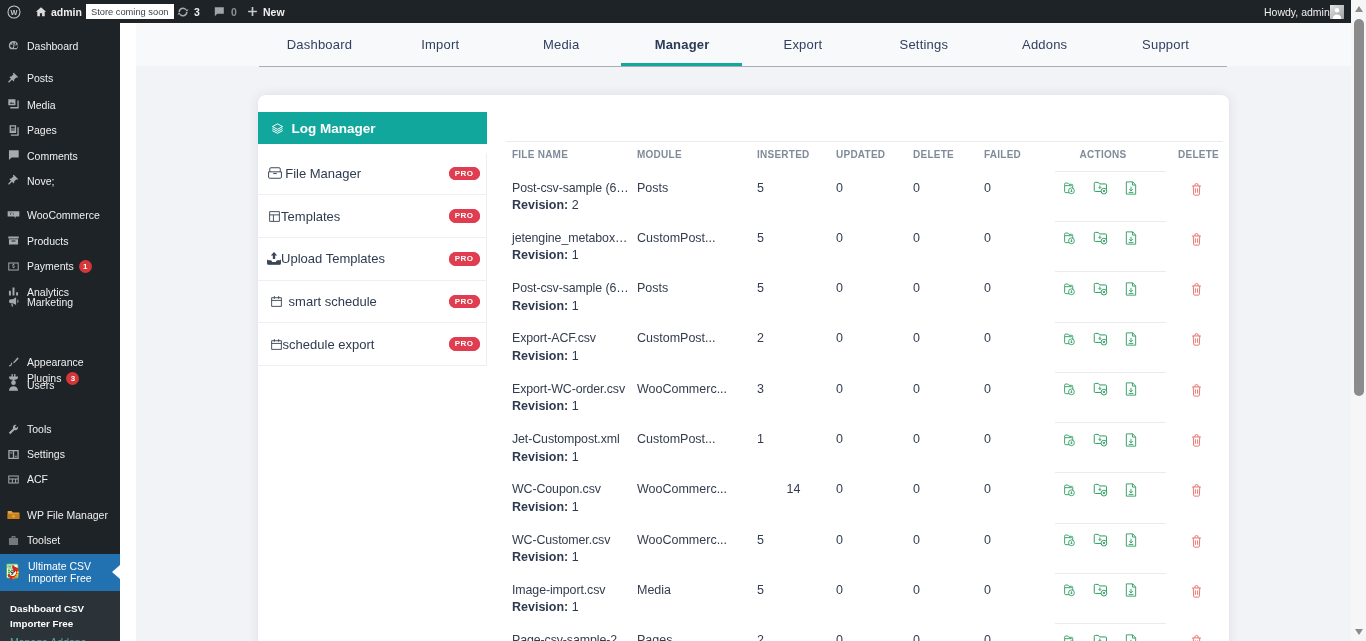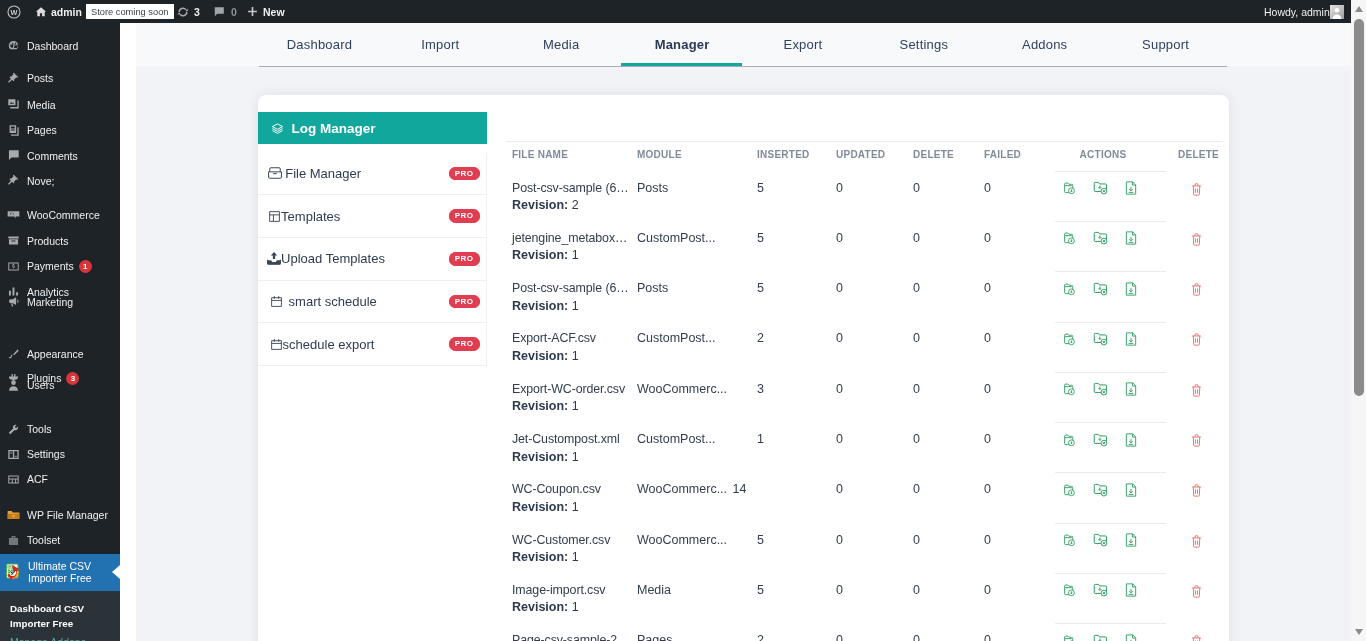--- a/index.html
+++ b/index.html
@@ -169,21 +169,21 @@
       <span>Analytics</span>
     </div>
 <div class="mi" style="top:266px">
       <span class="ic">
         <svg width="13" height="13" viewBox="0 0 20 20">
           <path fill="#a7aaad" d="M14 2v12l-5-3H6a3 3 0 0 1 0-6h3l5-3zM6.5 12l1 4h2l-1-4h-2zm9.5-7a3.5 3.5 0 0 1 0 6V5z"></path>
         </svg>
       </span>
       <span>Marketing</span>
     </div>
-<div class="mi" style="top:318px">
+<div class="mi" style="top:326px">
       <span class="ic">
         <svg width="13" height="13" viewBox="0 0 20 20">
           <path fill="#a7aaad" d="M4 16c1.2 0 2.4-.5 3-1.6.7-1.3.4-2.4 1.4-3.1L7 9.9c-1.3 1.2-.7 2.4-1.6 3.5-.5.6-1.3.8-2.4.6.2 1.3.3 2 1 2zm5.3-6.1 1.6 1.4 7-7.2L16.4 2l-7.1 7.9z"></path>
         </svg>
       </span>
       <span>Appearance</span>
     </div>
 <div class="mi" style="top:342.0px">
       <span class="ic">
         <svg width="13" height="13" viewBox="0 0 20 20">
@@ -535,21 +535,21 @@
             <path fill="none" stroke="#2e9e63" stroke-width="1.6" d="M12.5 1.5V7H18"></path>
             <path fill="none" stroke="#2e9e63" stroke-width="1.6" d="M10 10v7m-3-3 3 3 3-3M6 19.5h8"></path>
           </svg>
         </div>
 <div style="position:absolute;left:933.4px;top:338.0px"><svg width="11" height="13" viewBox="0 0 20 24">
             <path fill="none" stroke="#ea6a64" stroke-width="1.7" d="M2 5.5h16M7 5.5V4a3 3 0 0 1 6 0v1.5M4 5.5 4.8 21a1.5 1.5 0 0 0 1.5 1.4h7.4a1.5 1.5 0 0 0 1.5-1.4L16 5.5"></path>
             <path fill="none" stroke="#ea6a64" stroke-width="1.7" d="M8 10v8m4-8v8"></path>
           </svg></div>
 <div class="td fn" style="left:254.4px;top:387.3px">WC-Coupon.csv</div>
 <div class="td" style="left:379.4px;top:387.3px">WooCommerc...</div>
-<div class="td" style="left:475px;top:387.3px">14</div>
+<div class="td" style="left:529px;top:387.3px">14</div>
 <div class="td" style="left:578.4px;top:387.3px">0</div>
 <div class="td" style="left:655.4px;top:387.3px">0</div>
 <div class="td" style="left:726.4px;top:387.3px">0</div>
 <div class="rev" style="left:254.4px;top:404.8px"><b>Revision:</b> 1</div>
 <div class="aline" style="left:797.4px;top:377.4px"></div>
 <div class="aicons" style="left:804.4px;top:387.8px">
           <svg width="14" height="14" viewBox="0 0 24 24">
             <path fill="none" stroke="#2e9e63" stroke-width="1.6" d="M4.5 8V5.5a2 2 0 0 1 2-2h3.5l2 2.2h4.5a2 2 0 0 1 2 2V8M4.5 8h12a2 2 0 0 1 2 2v8a2 2 0 0 1-2 2h-10a2 2 0 0 1-2-2V8z"></path>
             <circle cx="16.2" cy="16.8" r="5" fill="#fff" stroke="#2e9e63" stroke-width="1.5"></circle>
             <path fill="none" stroke="#2e9e63" stroke-width="1.5" d="M16.2 14.2v4.2m-1.9-1.7 1.9 1.9 1.9-1.9"></path>

